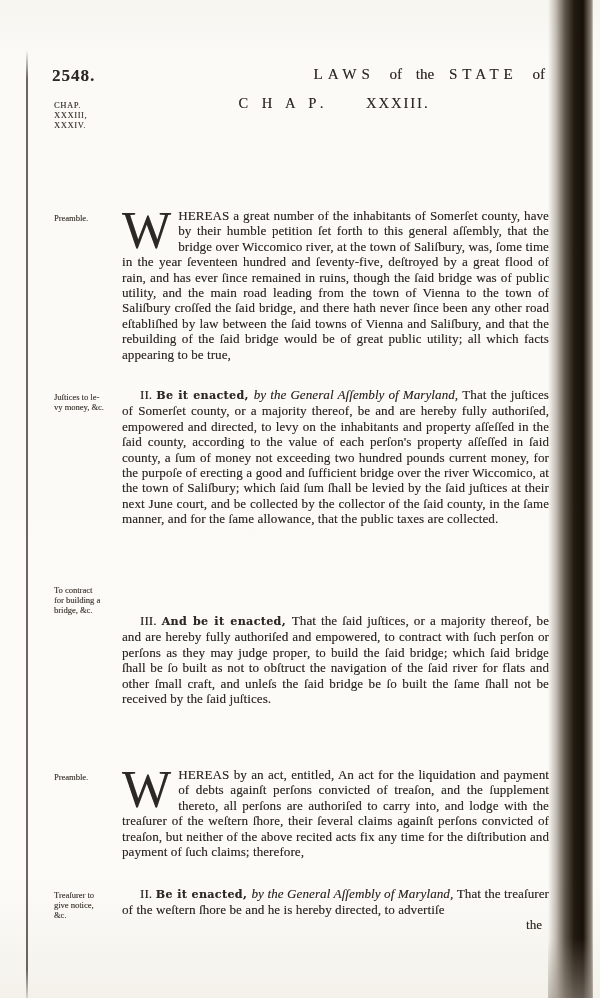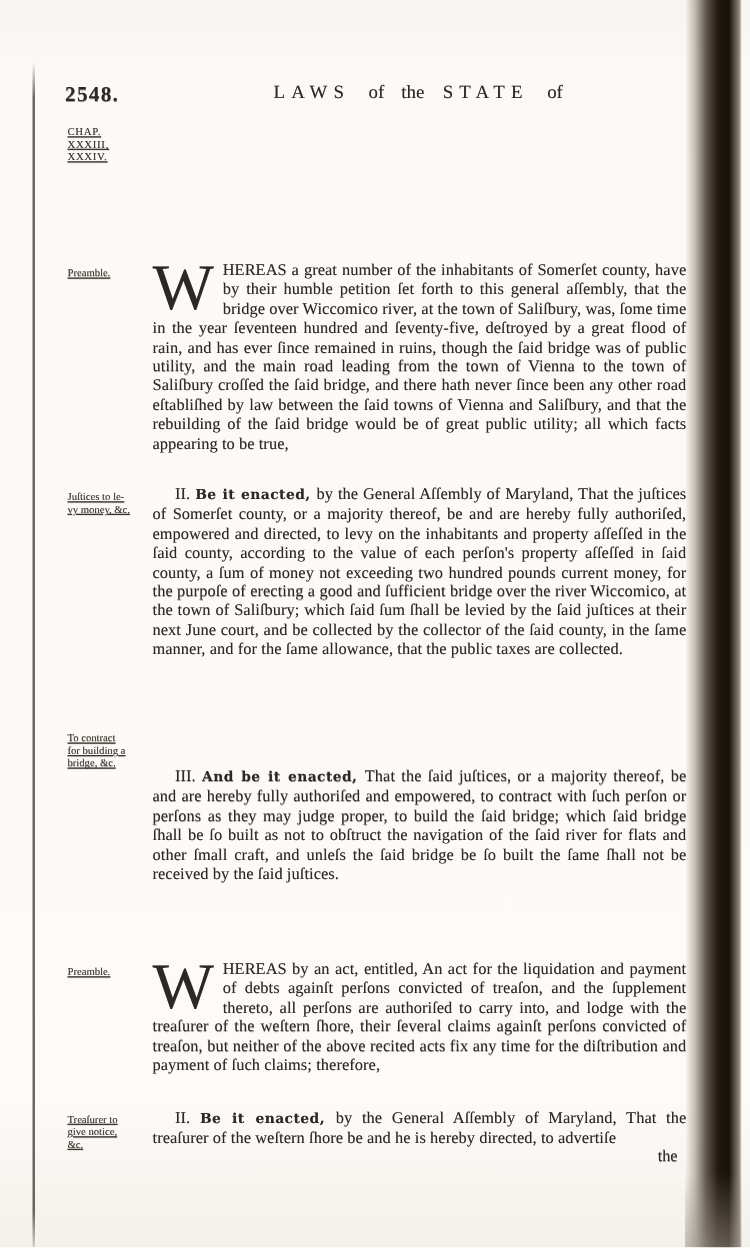--- a/index.html
+++ b/index.html
@@ -37,21 +37,21 @@
   }
 
   .ink { text-shadow: 0.2px 0.2px 0.35px rgba(55,45,35,0.45); }
 
   .year {
     position:absolute; left:52px; top:66px;
     font-size:17px; font-weight:bold; letter-spacing:1px;
   }
   .header {
     position:absolute; left:118px; top:66px; width:432px;
-    text-align:center; font-size:15px; white-space:nowrap;
+    text-align:right; font-size:15px; white-space:nowrap;
   }
   .header .sp { letter-spacing:5px; margin:0 6px; }
   .header .lo { margin:0 5px; }
 
   .chap-heading {
     position:absolute; left:118px; width:432px; text-align:center;
     font-size:14.5px;
   }
   .chap-heading .lbl { letter-spacing:5px; }
   .chap-heading .num { letter-spacing:2px; margin-left:34px; }
@@ -77,27 +77,26 @@
   .p2 { top:767px; }
   .s2b { top:886px; }
 
   .sec { text-indent:18px; }
 
   .dropcap {
     float:left; font-size:52px; line-height:42px;
     padding:2px 7px 0 0; font-weight:normal;
   }
   .enact { font-weight:bold; letter-spacing:0.4px; font-family:"DejaVu Serif", serif; font-size:11px; }
-  .it { }
+  .it { font-style:italic; }
 
   .margin-note {
     position:absolute; left:54px; width:62px;
     font-size:8.5px; line-height:10.2px; white-space:pre-line;
     color:#3a352e;
-    text-decoration:underline;
   }
   .mn-chap { top:100px; letter-spacing:0.6px; }
   .mn-pre1 { top:213px; }
   .mn-just { top:392px; }
   .mn-con  { top:585px; }
   .mn-pre2 { top:772px; }
   .mn-trea { top:890px; }
 
   .catchword {
     position:absolute; left:122px; top:917px; width:420px;
@@ -129,20 +128,24 @@
   <div class="margin-note mn-just ink">Juſtices to le-
 vy money, &amp;c.</div>
   <div class="margin-note mn-con ink">To contract
 for building a
 bridge, &amp;c.</div>
   <div class="margin-note mn-pre2 ink">Preamble.</div>
   <div class="margin-note mn-trea ink">Treaſurer to
 give notice,
 &amp;c.</div>
 
+  <div class="chap-heading h33 ink">
+    <span class="lbl">C H A P.</span>
+    <span class="num">XXXIII.</span>
+  </div>
 
 
   <div class="body-block p1 ink">
     <span class="dropcap">W</span><span>HEREAS a great number of the inhabitants of Somerſet county, have by their humble petition ſet forth to this general aſſembly, that the bridge over Wiccomico river, at the town of Saliſbury, was, ſome time in the year ſeventeen hundred and ſeventy-five, deſtroyed by a great flood of rain, and has ever ſince remained in ruins, though the ſaid bridge was of public utility, and the main road leading from the town of Vienna to the town of Saliſbury croſſed the ſaid bridge, and there hath never ſince been any other road eſtabliſhed by law between the ſaid towns of Vienna and Saliſbury, and that the rebuilding of the ſaid bridge would be of great public utility; all which facts appearing to be true,</span>
   </div>
 
   <div class="body-block s2 sec ink">
     <span>II. </span><span class="enact">Be it enacted, </span><span class="it">by the General Aſſembly of Maryland, </span><span>That the juſtices of Somerſet county, or a majority thereof, be and are hereby fully authoriſed, empowered and directed, to levy on the inhabitants and property aſſeſſed in the ſaid county, according to the value of each perſon's property aſſeſſed in ſaid county, a ſum of money not exceeding two hundred pounds current money, for the purpoſe of erecting a good and ſufficient bridge over the river Wiccomico, at the town of Saliſbury; which ſaid ſum ſhall be levied by the ſaid juſtices at their next June court, and be collected by the collector of the ſaid county, in the ſame manner, and for the ſame allowance, that the public taxes are collected.</span>
   </div>
 

